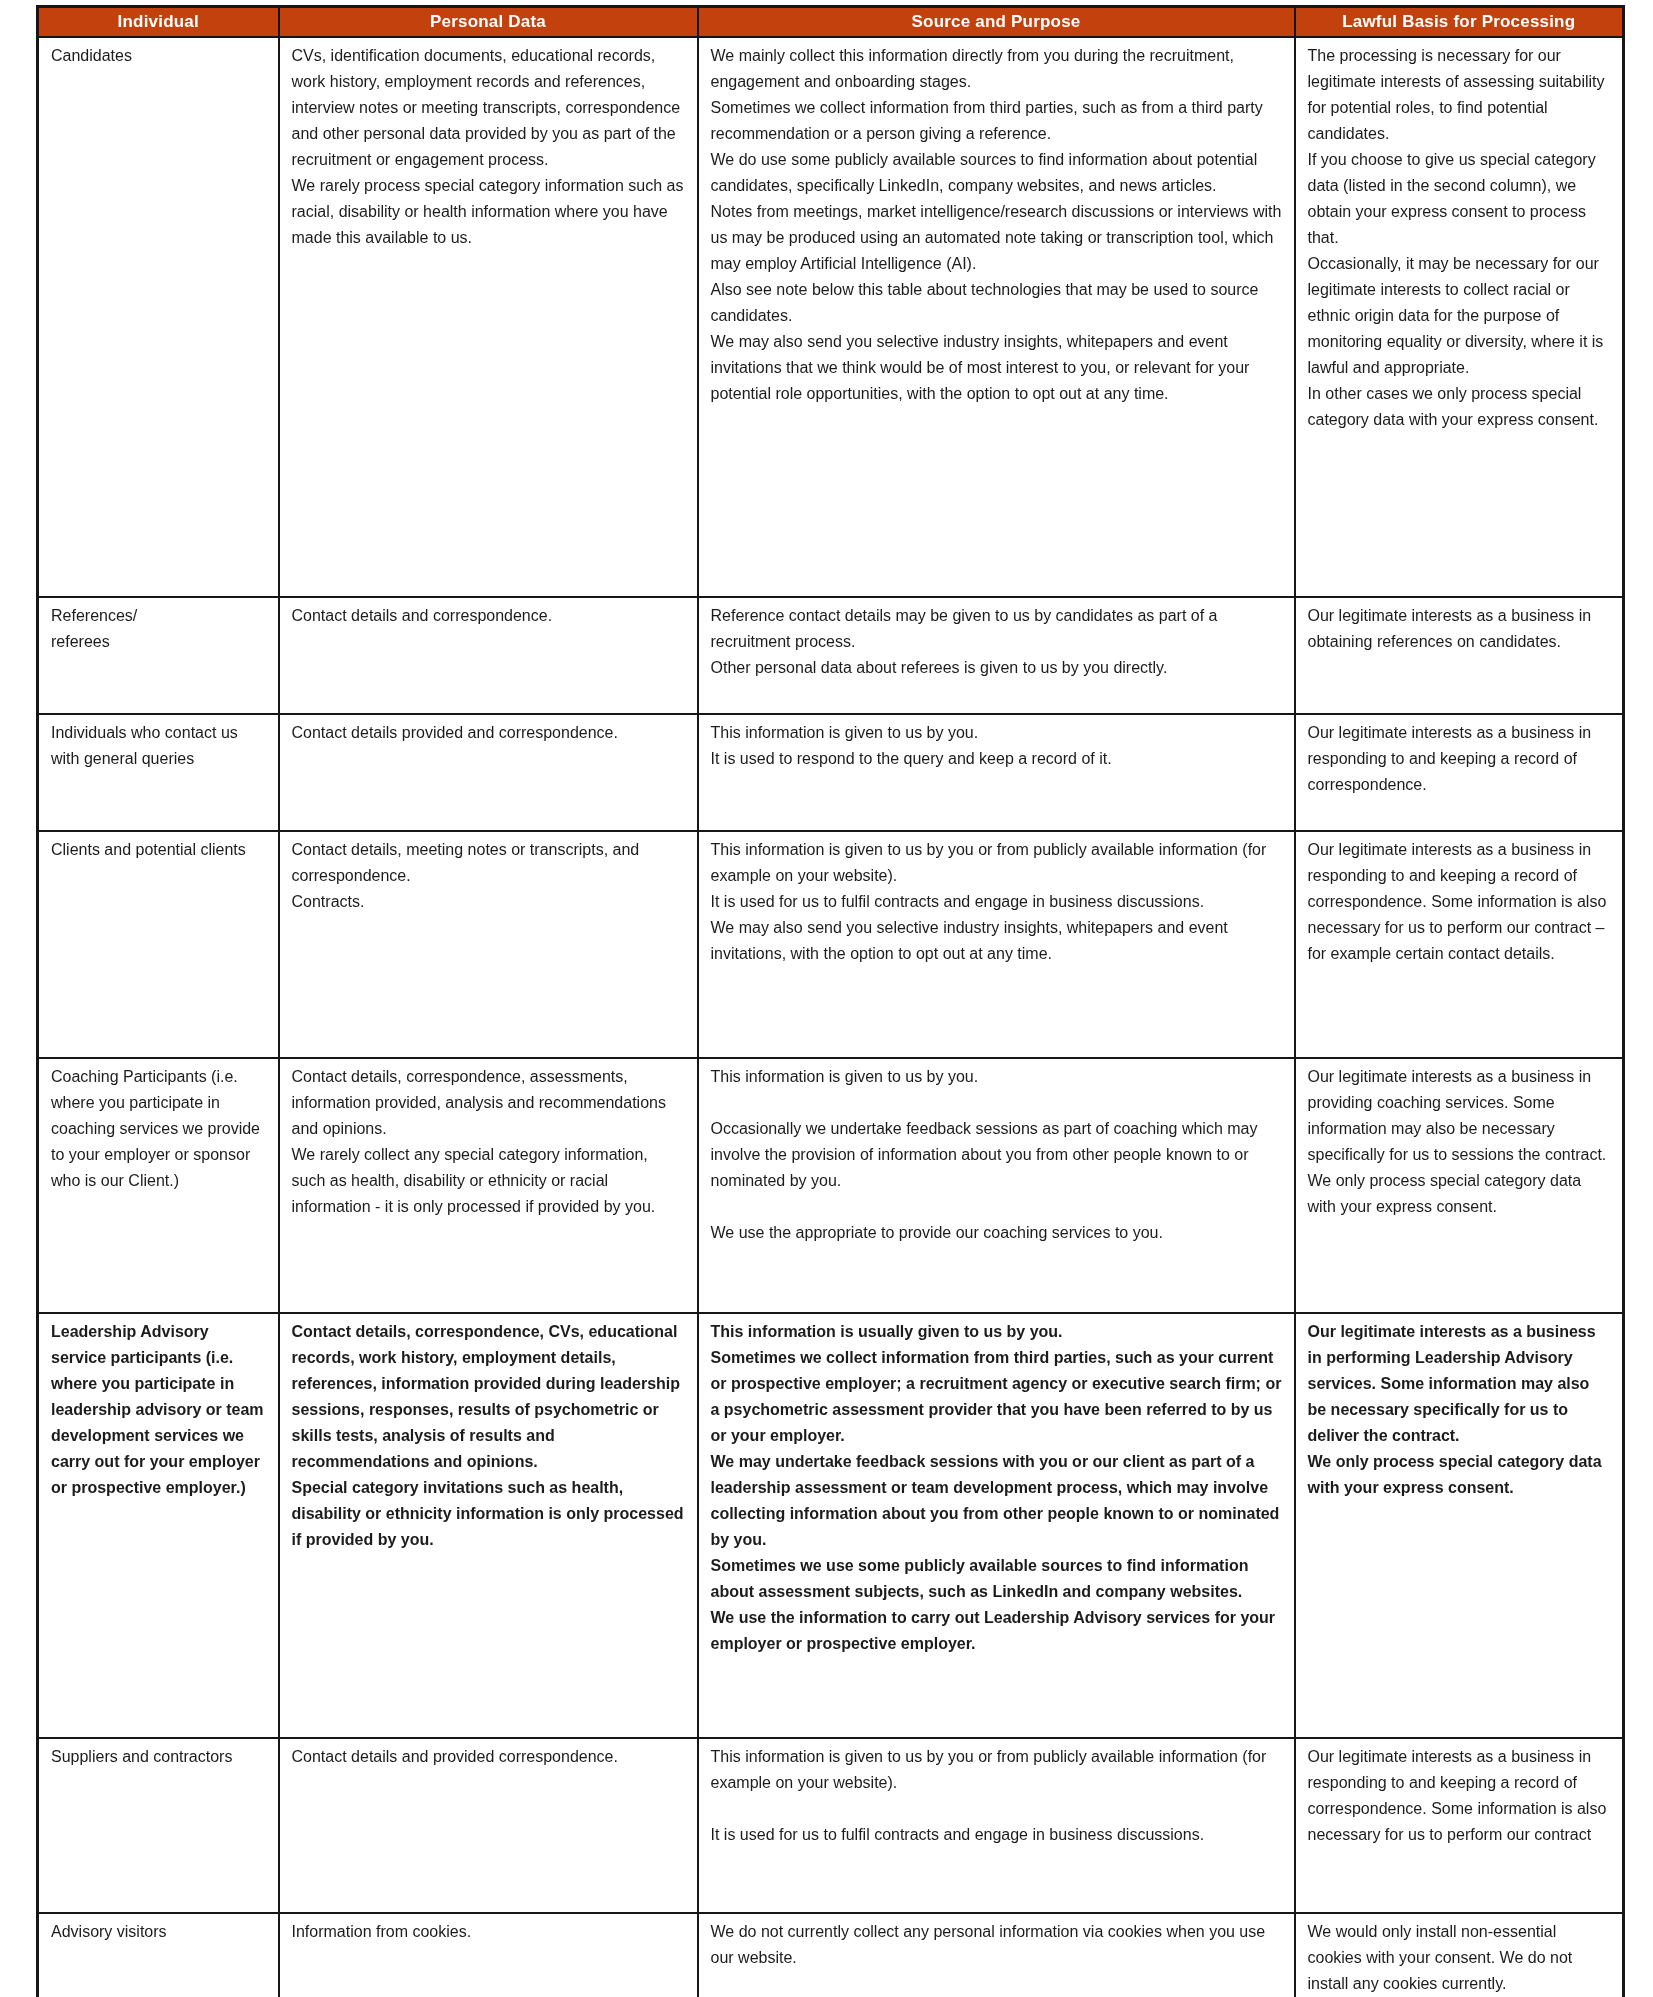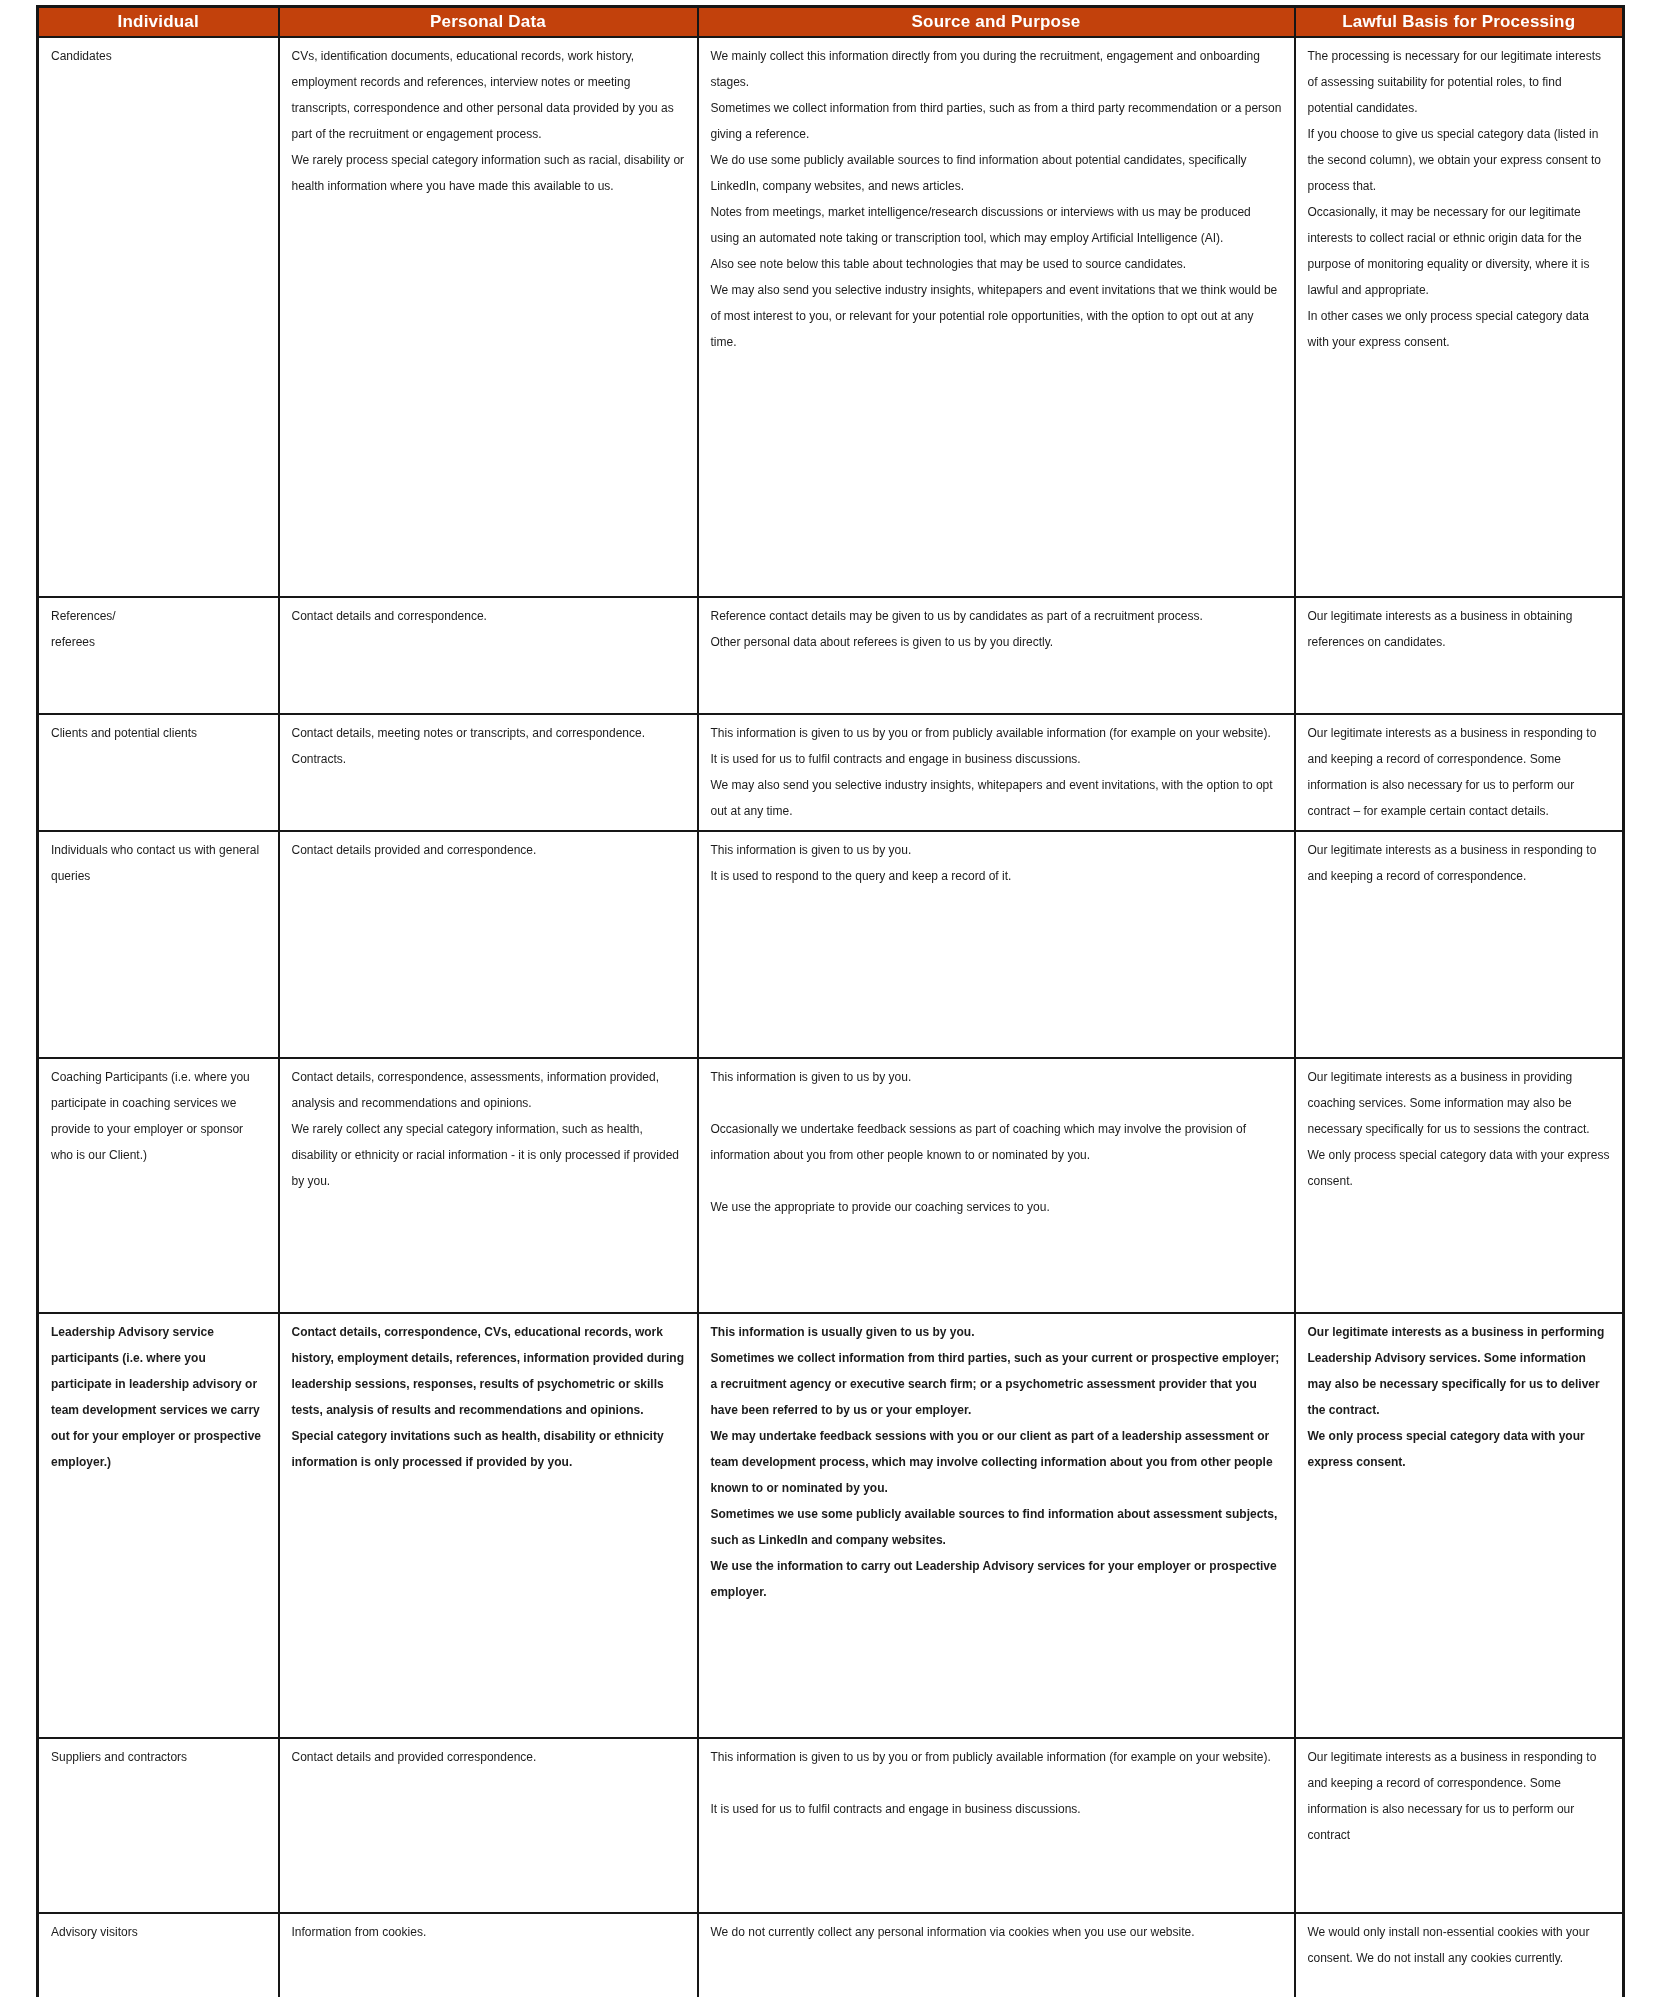--- a/index.html
+++ b/index.html
@@ -38,21 +38,21 @@
     font-weight: bold;
     text-align: center;
     padding: 3px 4px;
     height: 22px;
     letter-spacing: 0.2px;
   }
   td {
     border: 2px solid #161616;
     vertical-align: top;
     padding: 5px 12px 5px 12px;
-    font-size: 12px;
+    font-size: 16px;
   }
   td p {
     margin: 0;
     line-height: 26px;
   }
   td p:empty { min-height: 26px; }
 
   
   tbody tr:nth-child(1) td { height: 548px; }
   tbody tr:nth-child(2) td { height: 105px; }
@@ -117,48 +117,48 @@
           <td>
             <p>Reference contact details may be given to us by candidates as part of a recruitment process.</p>
             <p>Other personal data about referees is given to us by you directly.</p>
           </td>
           <td>
             <p>Our legitimate interests as a business in obtaining references on candidates.</p>
           </td>
         </tr>
         <tr>
           <td>
+            <p>Individuals who contact us with general queries</p>
+          </td>
+          <td>
+            <p>Contact details provided and correspondence.</p>
+          </td>
+          <td>
+            <p>This information is given to us by you.</p>
+            <p>It is used to respond to the query and keep a record of it.</p>
+          </td>
+          <td>
+            <p>Our legitimate interests as a business in responding to and keeping a record of correspondence.</p>
+          </td>
+        </tr>
+        <tr>
+          <td>
             <p>Clients and potential clients</p>
           </td>
           <td>
             <p>Contact details, meeting notes or transcripts, and correspondence.</p>
             <p>Contracts.</p>
           </td>
           <td>
             <p>This information is given to us by you or from publicly available information (for example on your website).</p>
             <p>It is used for us to fulfil contracts and engage in business discussions.</p>
             <p>We may also send you selective industry insights, whitepapers and event invitations, with the option to opt out at any time.</p>
           </td>
           <td>
             <p>Our legitimate interests as a business in responding to and keeping a record of correspondence. Some information is also necessary for us to perform our contract – for example certain contact details.</p>
-          </td>
-        </tr>
-        <tr>
-          <td>
-            <p>Individuals who contact us with general queries</p>
-          </td>
-          <td>
-            <p>Contact details provided and correspondence.</p>
-          </td>
-          <td>
-            <p>This information is given to us by you.</p>
-            <p>It is used to respond to the query and keep a record of it.</p>
-          </td>
-          <td>
-            <p>Our legitimate interests as a business in responding to and keeping a record of correspondence.</p>
           </td>
         </tr>
         <tr>
           <td>
             <p>Coaching Participants (i.e. where you participate in coaching services we provide to your employer or sponsor who is our Client.)</p>
           </td>
           <td>
             <p>Contact details, correspondence, assessments, information provided, analysis and recommendations and opinions.</p>
             <p>We rarely collect any special category information, such as health, disability or ethnicity or racial information - it is only processed if provided by you.</p>
           </td>

